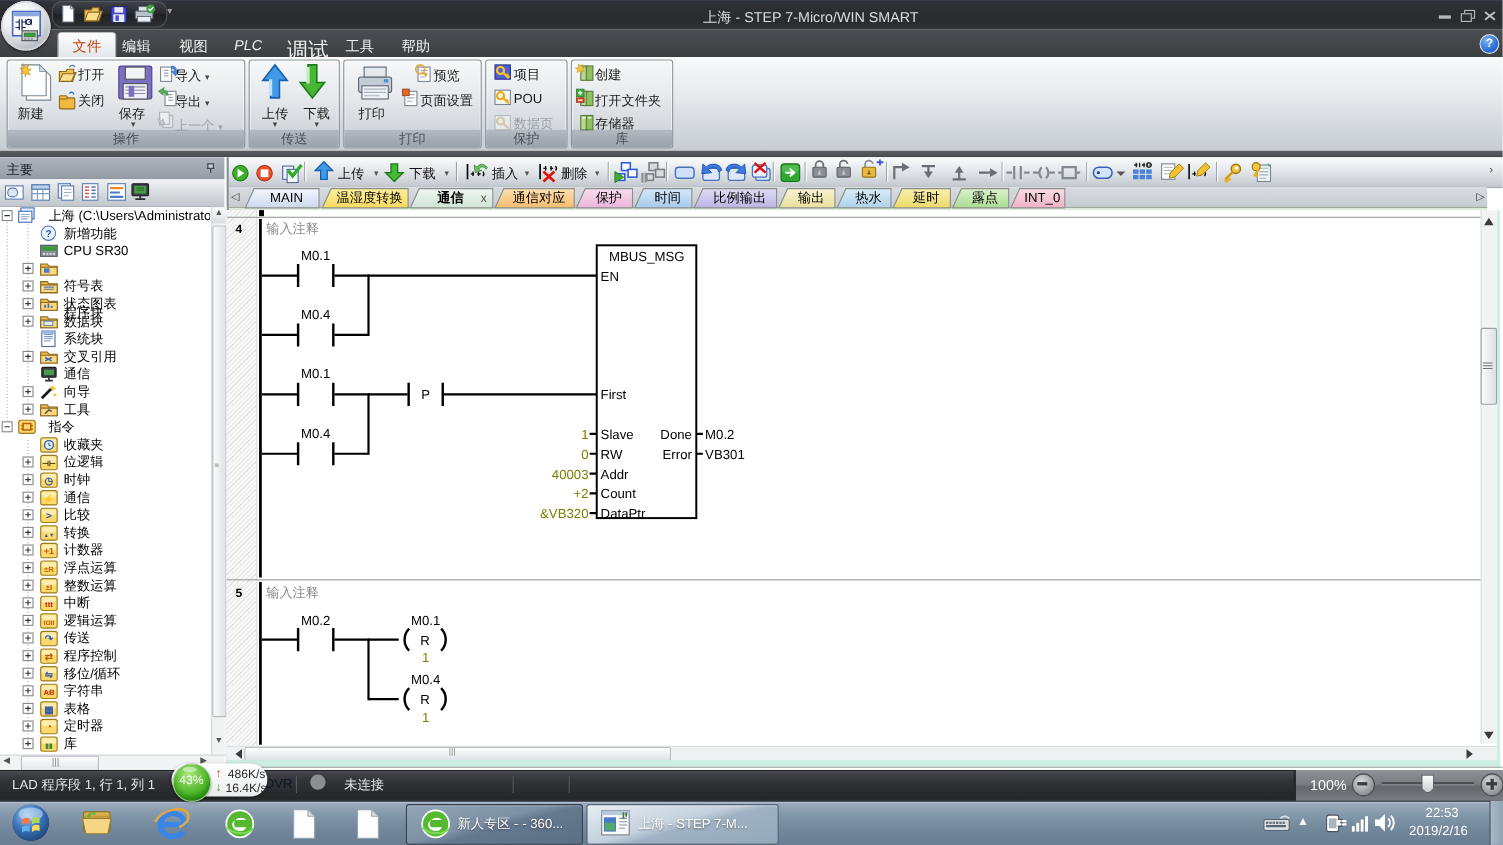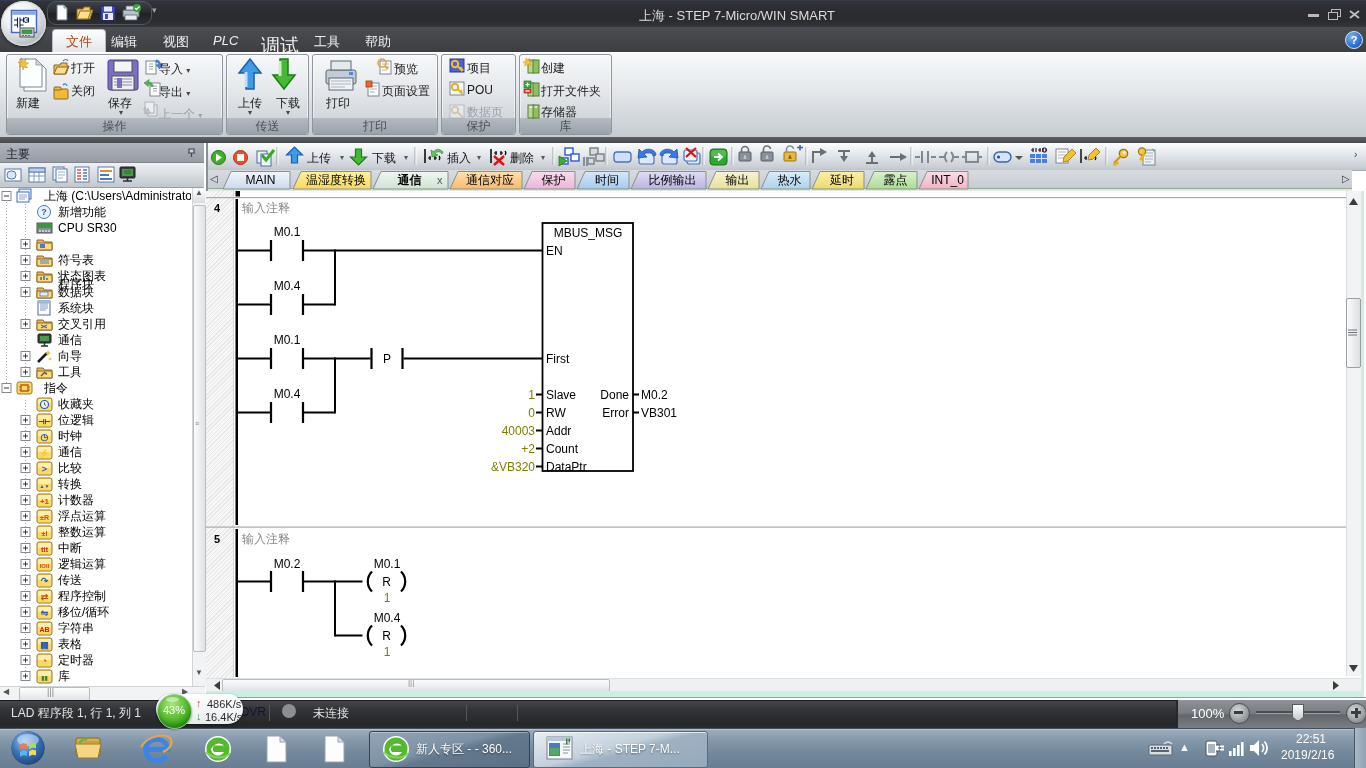--- a/index.html
+++ b/index.html
@@ -982,21 +982,21 @@
       <rect x="1" y="13" width="2.6" height="5"></rect>
       <rect x="5" y="10" width="2.6" height="8"></rect>
       <rect x="9" y="7" width="2.6" height="11"></rect>
       <rect x="13" y="4" width="2.6" height="14"></rect>
     </g>
 </svg>
 <svg class="a" style="left:1248px;top:737px;" width="22" height="22" viewBox="0 0 22 22">
   <path d="M2 8h4l5-5v16l-5-5H2z" fill="#fff"></path>
   <path d="M14 7a6 6 0 010 8M16.5 4.5a9.5 9.5 0 010 13" stroke="#fff" stroke-width="1.8" fill="none"></path>
 </svg>
-<div class="tx" style="left:1296px;top:732px;font-size:12px;color:#fff;">22:51</div>
+<div class="tx" style="left:1296px;top:732px;font-size:12px;color:#fff;">22:53</div>
 <div class="tx" style="left:1281px;top:748px;font-size:12px;color:#fff;">2019/2/16</div>
 <div class="a" style="left:1354px;top:728px;width:12px;height:40px;background:linear-gradient(90deg,#a8b8c6,#8fa2b2);border-left:1px solid #4e5864;"></div>
 <div class="a" style="left:156px;top:694px;width:87px;height:30px;background:linear-gradient(#ffffff,#e9ecef);border-radius:15px;box-shadow:0 1px 3px rgba(0,0,0,.4);"></div>
 <div class="a" style="left:157px;top:694px;width:33px;height:33px;border-radius:50%;background:radial-gradient(circle at 42% 28%,#a8e87a,#4fb82a 55%,#2a9212 80%,#1a7a08);border:1px solid #9ac890;box-shadow:0 1px 2px rgba(0,0,0,.35), inset 0 -3px 5px rgba(0,60,0,.25);"></div>
 <div class="a" style="left:166px;top:697px;width:13px;height:5px;border-radius:50%;background:rgba(255,255,255,.45);"></div>
 <div class="tx" style="left:163px;top:704px;font-size:11px;color:#fff;">43%</div>
 <div class="tx" style="left:196px;top:697px;font-size:11px;color:#d03a2a;">↑</div>
 <div class="tx" style="left:207px;top:698px;font-size:11px;color:#2a2a2a;">486K/s</div>
 <div class="tx" style="left:196px;top:710px;font-size:11px;color:#3a9a2a;">↓</div>
 <div class="tx" style="left:205px;top:711px;font-size:11px;color:#2a2a2a;">16.4K/s</div>

